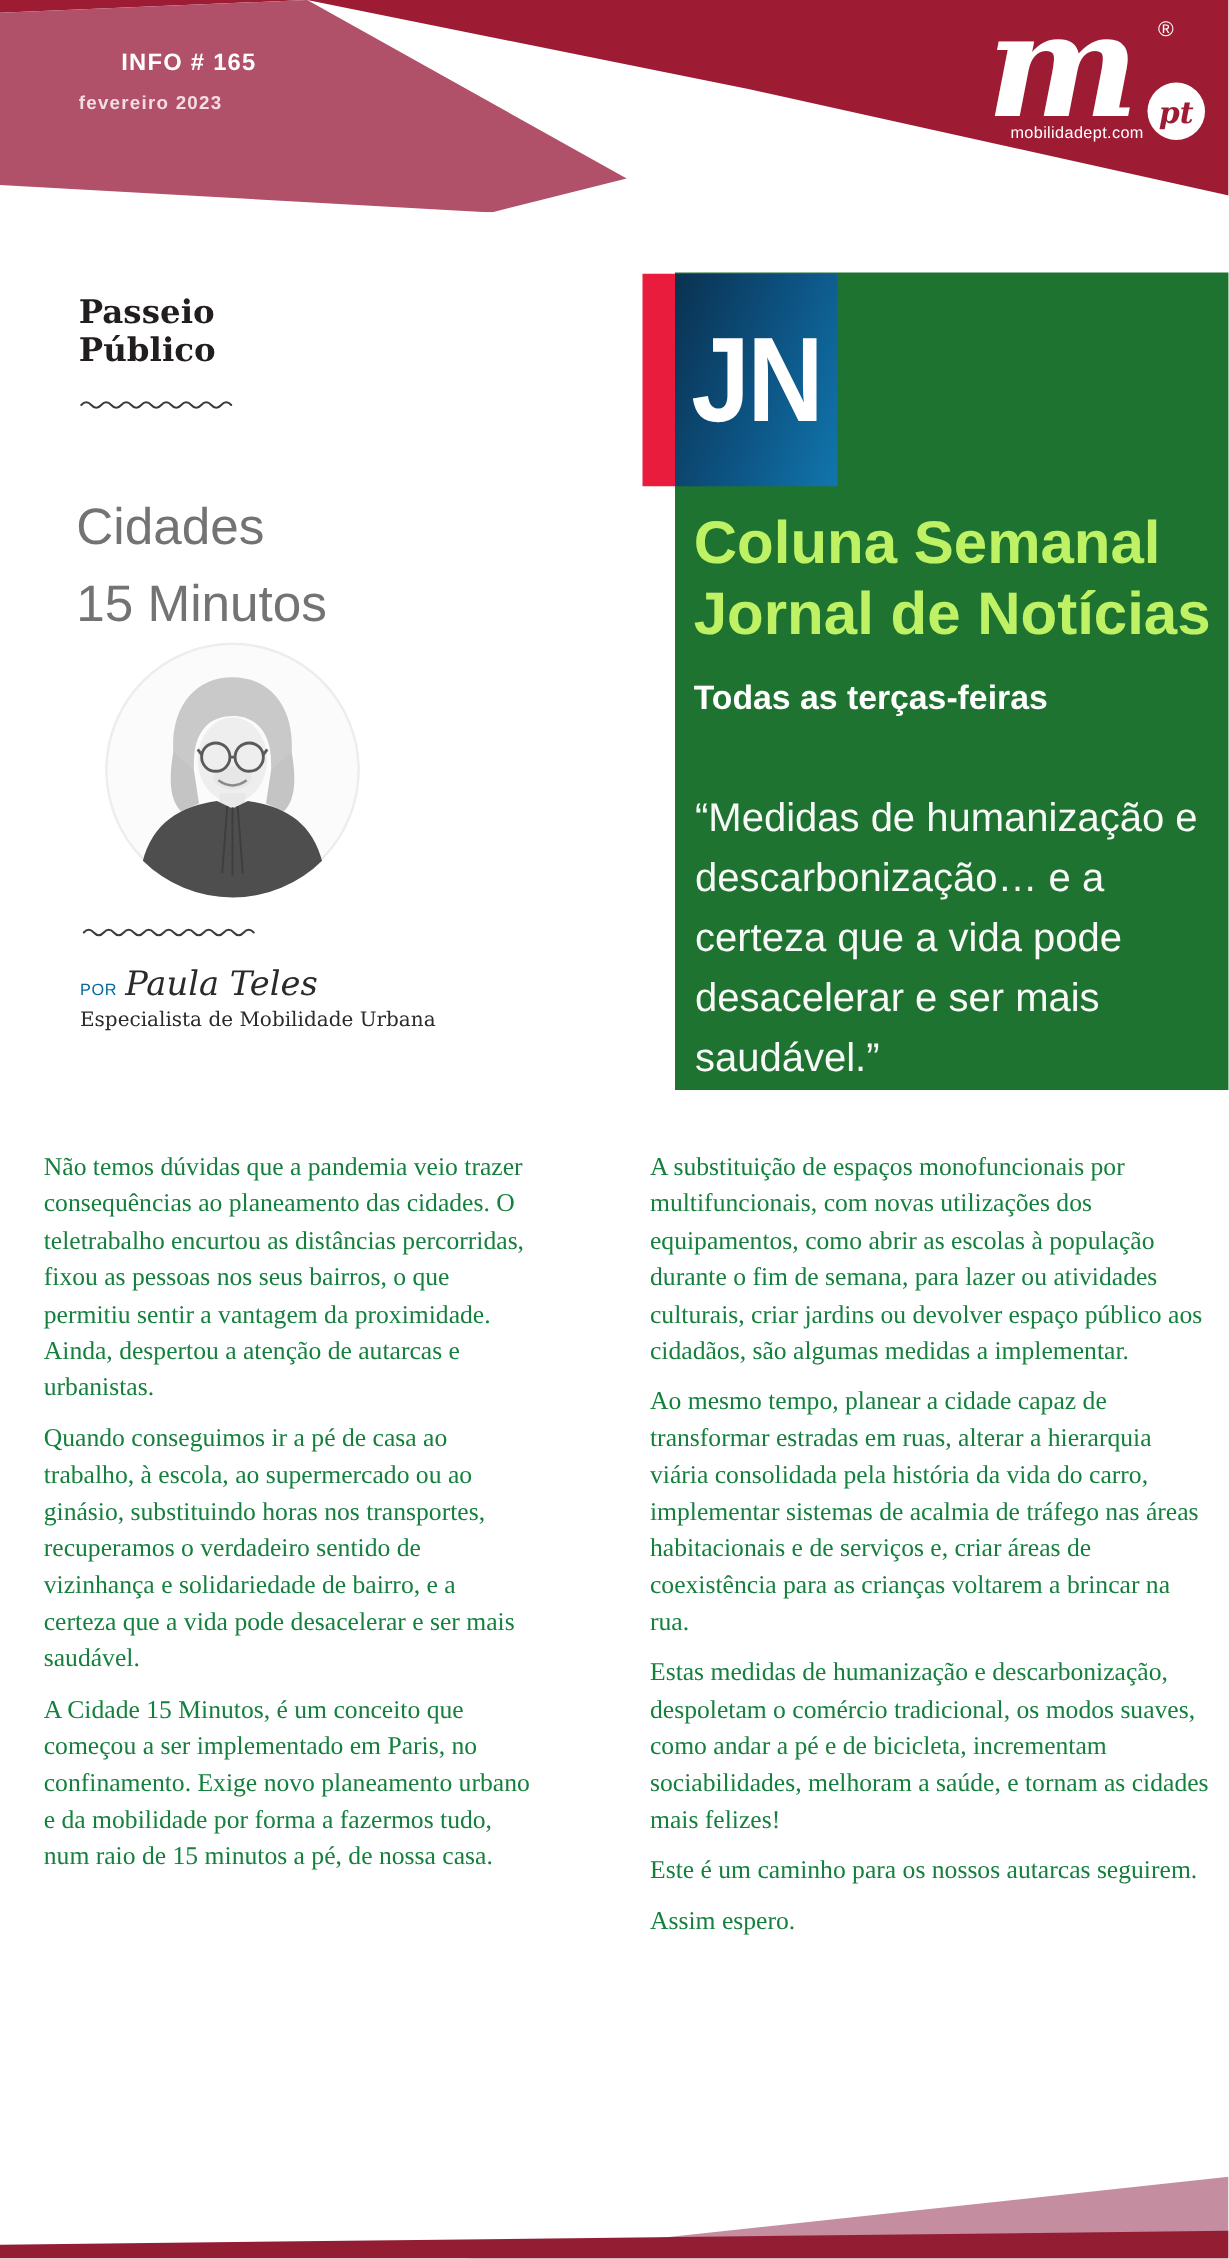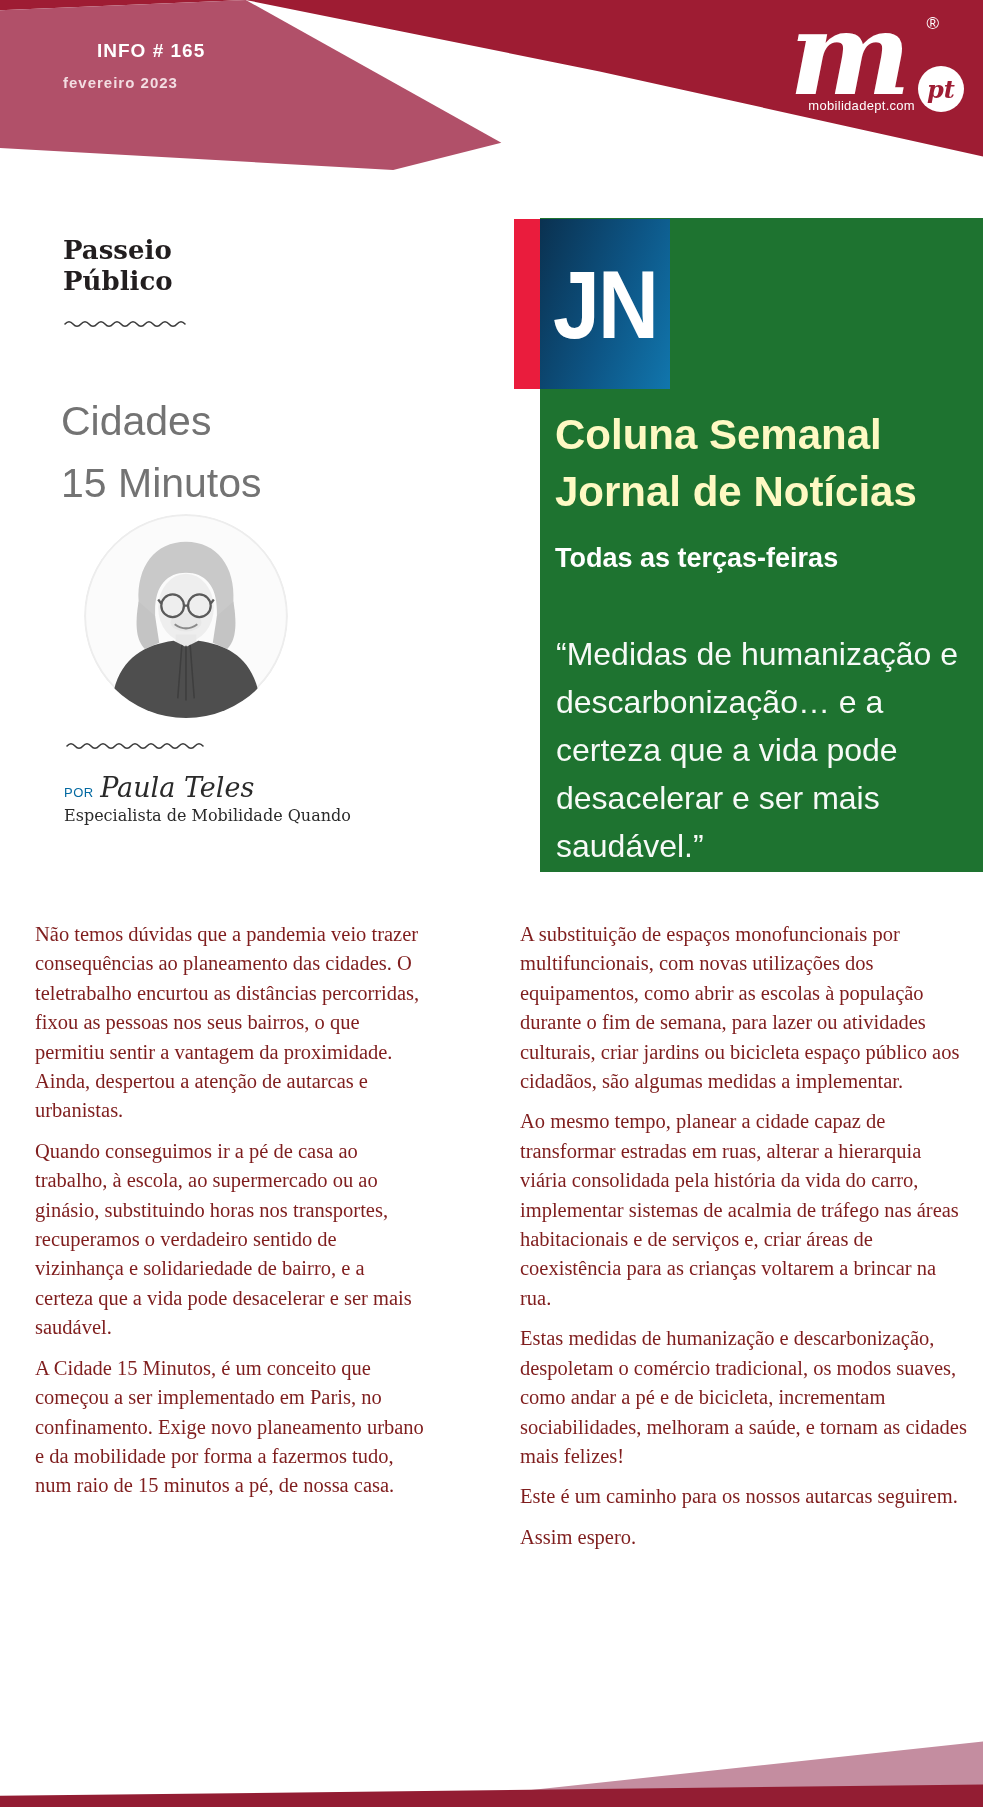--- a/index.html
+++ b/index.html
@@ -41,28 +41,28 @@
 
   
   .promo{position:absolute;left:540px;top:218px;width:443px;height:654px;background:#1e7330;}
   .jn-logo{position:absolute;left:-26px;top:1px;width:156px;height:170px;}
   .jn-red{position:absolute;left:0;top:0;width:26px;height:170px;background:#ea1c3d;}
   .jn-blue{position:absolute;left:26px;top:0;width:130px;height:170px;
            background:linear-gradient(110deg,#0a3150 0%,#0d5585 55%,#1176ad 100%);
            display:flex;align-items:center;justify-content:center;}
   .jn-blue span{color:#ffffff;font-weight:bold;font-size:86px;letter-spacing:-2px;
                 transform:scale(.98,1.12);font-family:"Liberation Sans",sans-serif;}
-  .promo-title{position:absolute;left:15px;top:188px;color:#fef9c3;font-weight:bold;
-               font-size:42px;line-height:57px;}
+  .promo-title{position:absolute;left:15px;top:188px;color:#bef264;font-weight:bold;
+               font-size:48px;line-height:57px;}
   .promo-schedule{position:absolute;left:15px;top:325px;color:#ffffff;font-weight:bold;font-size:27px;}
   .promo-quote{position:absolute;left:16px;top:412px;width:415px;color:#f7faf7;
                font-size:32px;line-height:48px;font-weight:400;}
 
   
-  .col{position:absolute;top:920px;color:#7f1d1d;font-family:"Liberation Serif",serif;
+  .col{position:absolute;top:920px;color:#15803d;font-family:"Liberation Serif",serif;
        font-size:20.5px;line-height:29.4px;}
   .col p{margin:0 0 11px 0;}
   .col-left{left:35px;width:392px;}
   .col-right{left:520px;width:448px;}
 
   
   .footer{position:absolute;left:0;top:1727px;width:983px;height:80px;}
   .ftr-pink{position:absolute;inset:0;background:#c48da0;
             clip-path:polygon(38% 100%,100% 18%,100% 100%);}
   .ftr-dark{position:absolute;inset:0;background:#931d33;
@@ -141,21 +141,21 @@
   <div class="wavy2">
     <svg class="wave" width="140" height="10" viewBox="0 0 140 10">
       <path d="M2 6 Q6 1.5 10 6 T18 6 T26 6 T34 6 T42 6 T50 6 T58 6 T66 6 T74 6 T82 6 T90 6 T98 6 T106 6 T114 6 T122 6 T130 6 T138 6" fill="none" stroke="#3c3c3c" stroke-width="1.6" stroke-linecap="round"></path>
     </svg>
   </div>
 
   <div class="byline">
     <span class="por">POR</span>
     <span class="author">Paula Teles</span>
   </div>
-  <div class="role">Especialista de Mobilidade Quando</div>
+  <div class="role">Especialista de Mobilidade Urbana</div>
 
   <section class="promo">
     <div class="jn-logo">
       <div class="jn-red"></div>
       <div class="jn-blue">
         <span>JN</span>
       </div>
     </div>
     <div class="promo-title">
       <div>Coluna Semanal</div>
@@ -165,21 +165,21 @@
     <div class="promo-quote">“Medidas de humanização e descarbonização… e a certeza que a vida pode desacelerar e ser mais saudável.”</div>
   </section>
 
   <div class="col col-left">
     <p>Não temos dúvidas que a pandemia veio trazer consequências ao planeamento das cidades. O teletrabalho encurtou as distâncias percorridas, fixou as pessoas nos seus bairros, o que permitiu sentir a vantagem da proximidade. Ainda, despertou a atenção de autarcas e urbanistas.</p>
     <p>Quando conseguimos ir a pé de casa ao trabalho, à escola, ao supermercado ou ao ginásio, substituindo horas nos transportes, recuperamos o verdadeiro sentido de vizinhança e solidariedade de bairro, e a certeza que a vida pode desacelerar e ser mais saudável.</p>
     <p>A Cidade 15 Minutos, é um conceito que começou a ser implementado em Paris, no confinamento. Exige novo planeamento urbano e da mobilidade por forma a fazermos tudo, num raio de 15 minutos a pé, de nossa casa.</p>
   </div>
 
   <div class="col col-right">
-    <p>A substituição de espaços monofuncionais por multifuncionais, com novas utilizações dos equipamentos, como abrir as escolas à população durante o fim de semana, para lazer ou atividades culturais, criar jardins ou bicicleta espaço público aos cidadãos, são algumas medidas a implementar.</p>
+    <p>A substituição de espaços monofuncionais por multifuncionais, com novas utilizações dos equipamentos, como abrir as escolas à população durante o fim de semana, para lazer ou atividades culturais, criar jardins ou devolver espaço público aos cidadãos, são algumas medidas a implementar.</p>
     <p>Ao mesmo tempo, planear a cidade capaz de transformar estradas em ruas, alterar a hierarquia viária consolidada pela história da vida do carro, implementar sistemas de acalmia de tráfego nas áreas habitacionais e de serviços e, criar áreas de coexistência para as crianças voltarem a brincar na rua.</p>
     <p>Estas medidas de humanização e descarbonização, despoletam o comércio tradicional, os modos suaves, como andar a pé e de bicicleta, incrementam sociabilidades, melhoram a saúde, e tornam as cidades mais felizes!</p>
     <p>Este é um caminho para os nossos autarcas seguirem.</p>
     <p>Assim espero.</p>
   </div>
 
   <footer class="footer">
     <div class="ftr-pink"></div>
     <div class="ftr-dark"></div>
   </footer>

